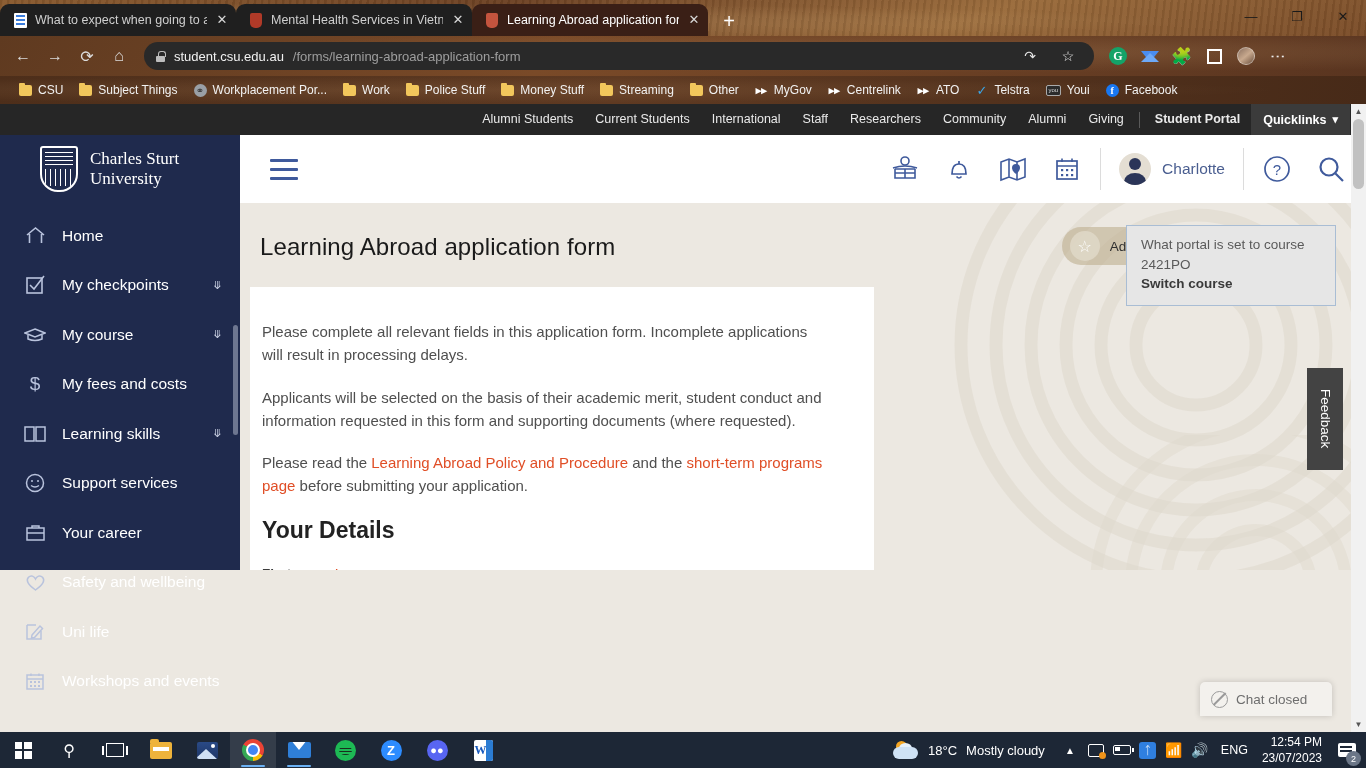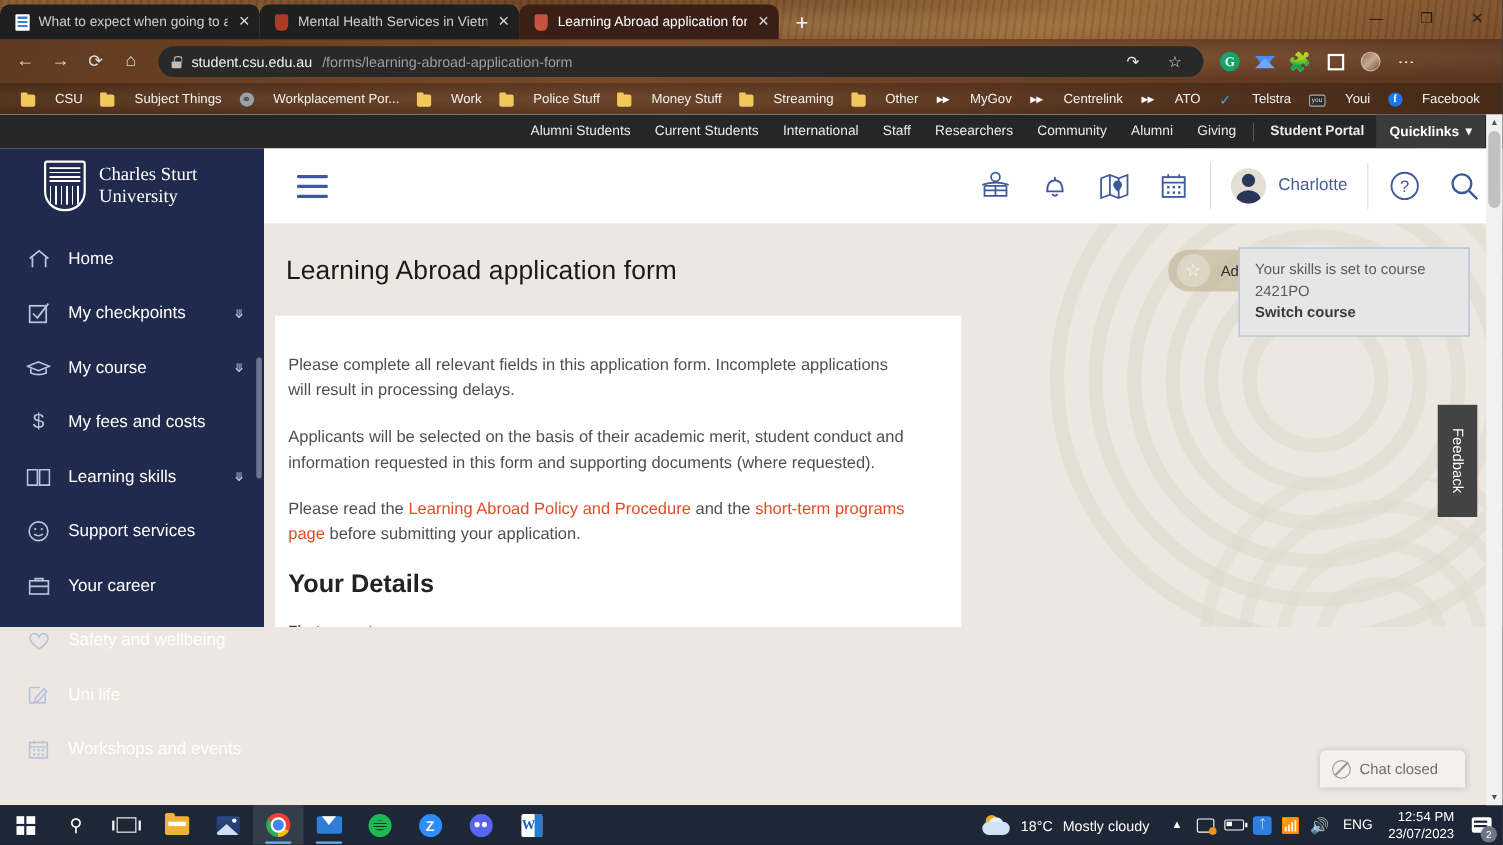--- a/index.html
+++ b/index.html
@@ -76,21 +76,21 @@
   .avatar-sm { width:18px;height:18px;border-radius:50%;background:linear-gradient(140deg,#8a7060,#c8a98e 50%,#6b4f3c);border:1px solid rgba(255,255,255,.4);}
   .kebab { color:#eee; font-size:15px; letter-spacing:0; line-height:8px; writing-mode: vertical-rl;}
 
   .bookmarks {
     position: absolute; left: 0; top: 76px; width: 1366px; height: 28px;
     background:
       radial-gradient(ellipse at 30% 50%, rgba(255,200,140,.10), transparent 65%),
       linear-gradient(100deg, #4d2e1a 0%, #5f3a22 45%, #472a18 100%);
     display: flex; align-items: center; padding: 0 12px; gap: 2px;
   }
-  .bm { display: flex; align-items: flex-end; gap: 18px; padding: 3px 7px; color: #f2f2f2; font-size: 12px; white-space: nowrap; border-radius: 4px;}
+  .bm { display: flex; align-items: center; gap: 6px; padding: 3px 7px; color: #f2f2f2; font-size: 12px; white-space: nowrap; border-radius: 4px;}
   .bm-folder { width: 13px; height: 11px; background: #f2c75c; border-radius: 1px 2px 2px 2px; position: relative; flex:0 0 13px;}
   .bm-folder:before { content:""; position:absolute; left:0; top:-2px; width:6px; height:3px; background:#f2c75c; border-radius:1px 1px 0 0;}
   .bm-globe { width:13px;height:13px;border-radius:50%;background:#9aa0a6;color:#3c3c3c;font-size:10px;display:flex;align-items:center;justify-content:center;flex:0 0 13px;}
   .bm-gov { width:13px;height:13px;color:#fff;font-size:11px;font-weight:bold;display:flex;align-items:center;justify-content:center;flex:0 0 13px;}
   .bm-telstra { width:13px;height:13px;color:#3aa6e8;font-size:13px;display:flex;align-items:center;justify-content:center;flex:0 0 13px;}
   .bm-youi { width:15px;height:11px;background:#2b2b2b;border:1px solid #aaa;border-radius:2px;font-size:6px;color:#ddd;display:flex;align-items:center;justify-content:center;flex:0 0 15px;}
   .bm-fb { width:13px;height:13px;border-radius:50%;background:#1877f2;color:#fff;font-size:10px;font-weight:bold;display:flex;align-items:center;justify-content:center;flex:0 0 13px;font-family:"Liberation Serif",serif;}
 
   
   .viewport { position: absolute; left: 0; top: 104px; width: 1366px; height: 628px; background: #ece8e1; overflow: hidden; }
@@ -575,21 +575,21 @@
             </div>
         </div>
 
         <div class="page-head">
           <h1 class="page-title">Learning Abroad application form</h1>
           <div class="fav-btn">
             <span class="fav-star">☆</span>
             <span class="fav-txt">Add to favourites</span>
           </div>
           <div class="portal-box">
-            <div>Your skills is set to course</div>
+            <div>What portal is set to course</div>
             <div>2421PO</div>
             <b>Switch course</b>
           </div>
         </div>
 
         <div class="form-card">
           <p>Please complete all relevant fields in this application form. Incomplete applications will result in processing delays.</p>
           <p>Applicants will be selected on the basis of their academic merit, student conduct and information requested in this form and supporting documents (where requested).</p>
           <p><span>Please read the </span><a>Learning Abroad Policy and Procedure</a><span> and the </span><a>short-term programs page</a><span> before submitting your application.</span></p>
 

